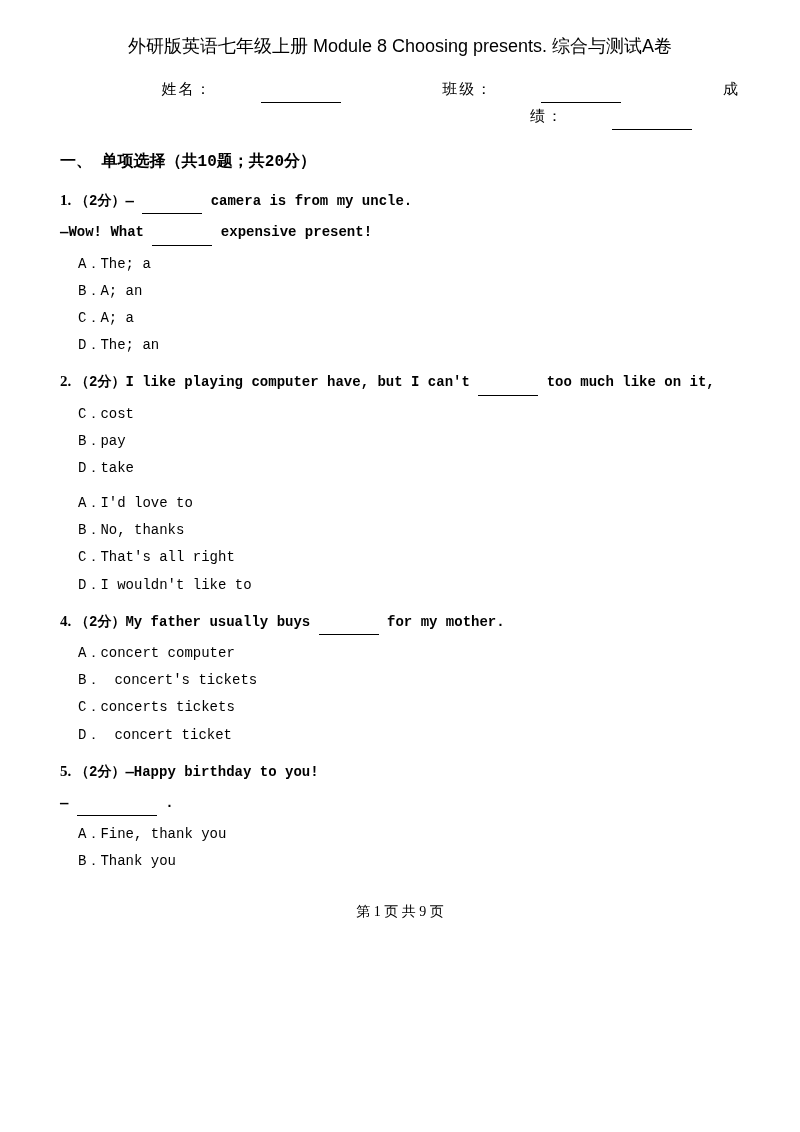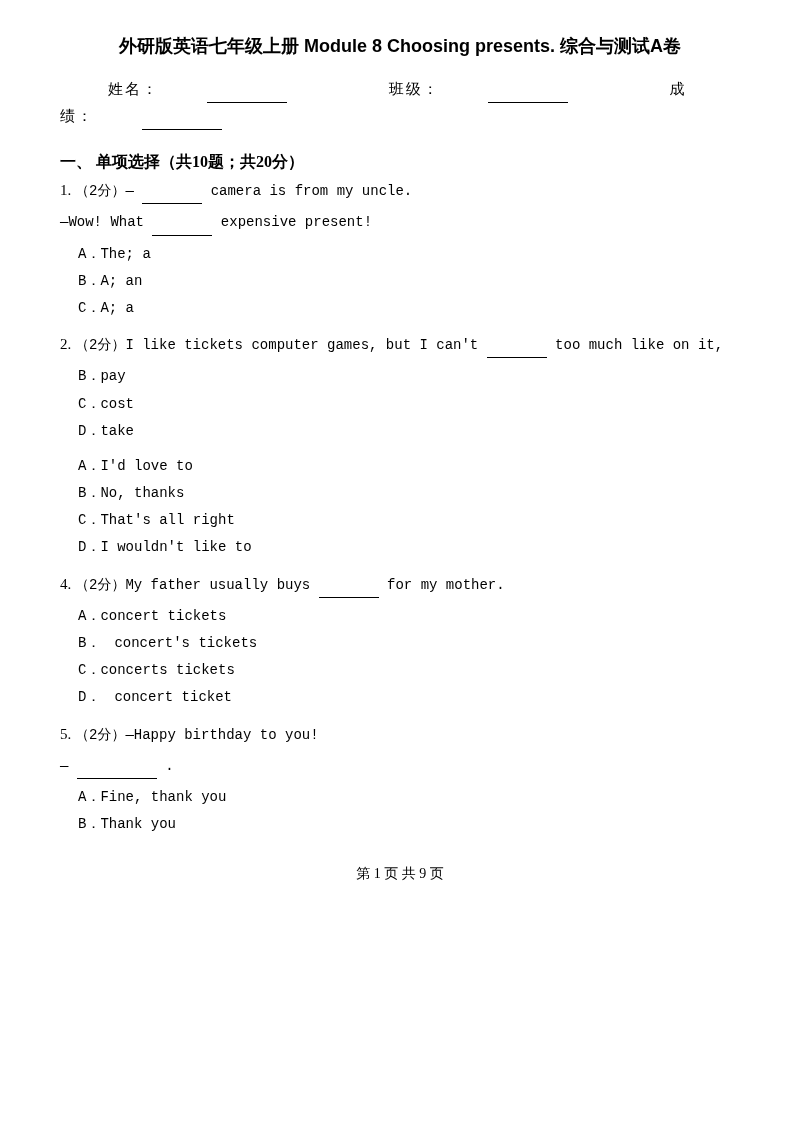--- a/index.html
+++ b/index.html
@@ -13,48 +13,50 @@
       font-size: 15px;
       color: #000000;
       width: 800px;
       min-height: 1132px;
       padding: 30px 60px;
       line-height: 1.8;
     }
     .title {
       text-align: center;
       font-size: 18px;
-      font-weight: bold;
+      font-weight: normal;
       margin-bottom: 14px;
       font-family: "SimHei", "黑体", sans-serif;
     }
     .info-row {
-      text-align: left;
+      text-align: right;
       margin-bottom: 18px;
       font-size: 15px;
       letter-spacing: 2px;
     }
     .info-row span {
       margin: 0 24px;
     }
     .underline {
       display: inline-block;
       border-bottom: 1px solid #000;
       width: 80px;
       vertical-align: bottom;
     }
     .section-title {
       font-size: 16px;
       font-weight: bold;
-      font-family: Liberation Serif, serif;
+      margin-bottom: 10px;
+      font-family: Liberation Mono, monospace;
     }
     .question {
       margin-bottom: 6px;
       font-family: "Courier New", Courier, monospace;
       font-size: 14px;
+      font-weight: bold;
     }
     .question-num {
       font-family: "SimSun", "宋体", serif;
       font-size: 15px;
     }
     .option {
       margin-left: 18px;
       font-family: "Courier New", Courier, monospace;
       font-size: 14px;
       margin-bottom: 2px;
@@ -102,49 +104,50 @@
     <span> camera is from my uncle.</span>
   </div>
   <div class="question">
     <span>—Wow! What </span>
     <span class="blank-line"></span>
     <span> expensive present!</span>
   </div>
   <div class="option">A．The; a</div>
   <div class="option">B．A; an</div>
   <div class="option">C．A; a</div>
+  <div class="option">D．The; an</div>
 </div>
 
 <div class="q-block">
   <div class="question">
     <span class="question-num">2. </span>
-    <span>（2分）I like tickets computer games, but I can't </span>
+    <span>（2分）I like playing computer have, but I can't </span>
     <span class="blank-line"></span>
     <span> too much like on it,</span>
   </div>
+  <div class="option">C．cost</div>
   <div class="option">B．pay</div>
-  <div class="option">C．cost</div>
   <div class="option">D．take</div>
 </div>
 
 <div class="q-block">
   <div class="option">A．I'd love to</div>
   <div class="option">B．No, thanks</div>
   <div class="option">C．That's all right</div>
   <div class="option">D．I wouldn't like to</div>
 </div>
 
 <div class="q-block">
   <div class="question">
     <span class="question-num">4. </span>
     <span>（2分）My father usually buys </span>
     <span class="blank-line"></span>
     <span> for my mother.</span>
   </div>
-  <div class="option">A．concert tickets</div>
+  <div class="option">A．concert computer</div>
   <div class="option">B．　concert's tickets</div>
   <div class="option">C．concerts tickets</div>
   <div class="option">D．　concert ticket</div>
 </div>
 
 <div class="q-block">
   <div class="question">
     <span class="question-num">5. </span>
     <span>（2分）—Happy birthday to you!</span>
   </div>

